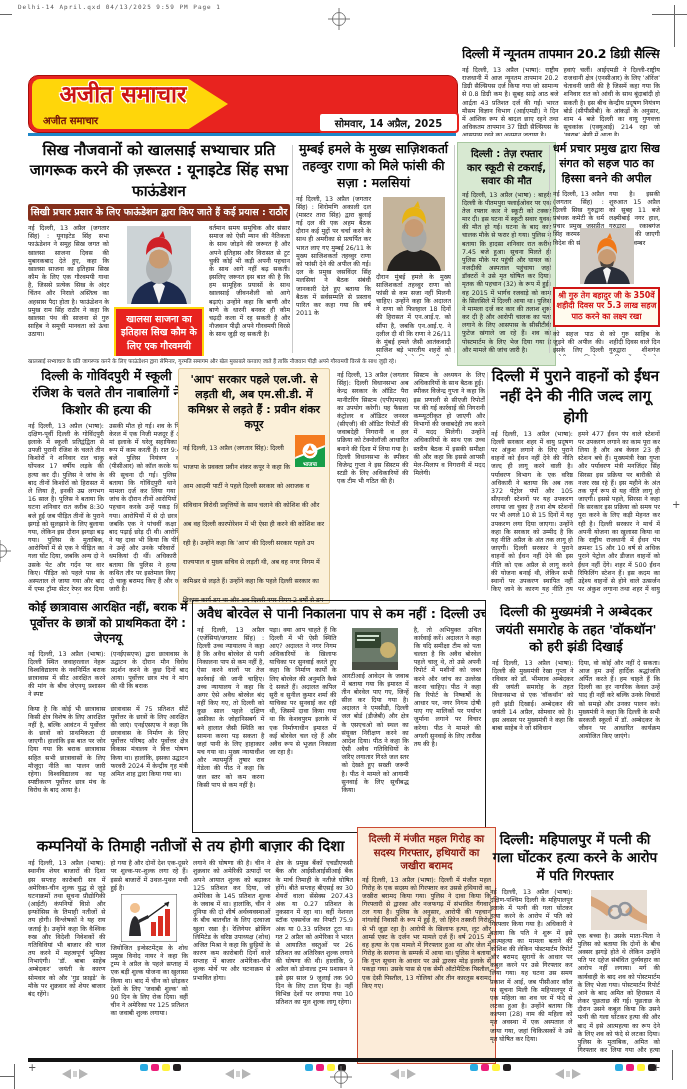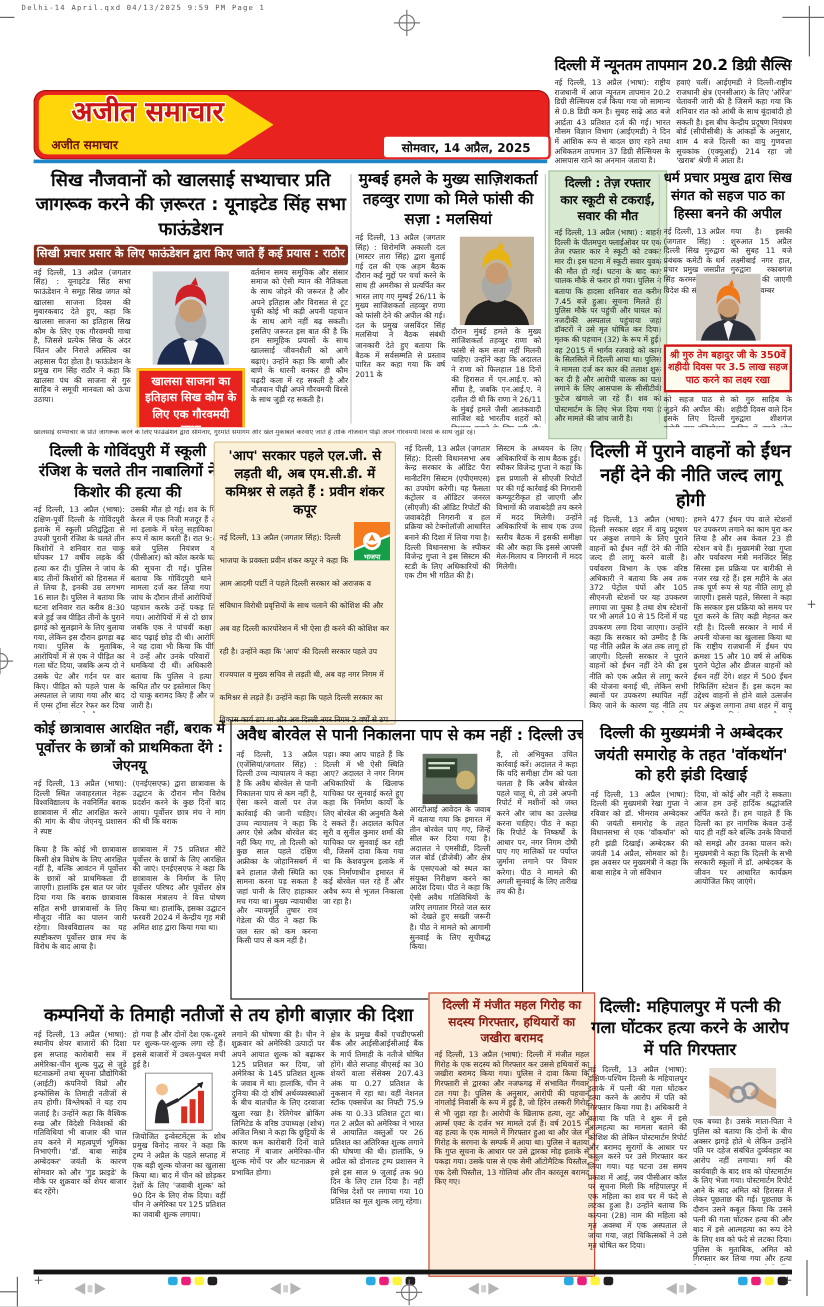--- a/index.html
+++ b/index.html
@@ -161,21 +161,21 @@
       <svg viewBox="0 0 54 56" width="54" height="56">
           <rect width="54" height="56" fill="#cfc9c2"></rect>
           <path d="M4 56 Q7 40 27 38 Q47 40 50 56 Z" fill="#2a2f3a"></path>
           <path d="M23 42 L27 39 L31 42 L27 56 Z" fill="#f4f4f4"></path>
           <ellipse cx="27" cy="30" rx="9" ry="9" fill="#c99b72"></ellipse>
           <path d="M17 26 Q17 11 27 10 Q37 11 37 26 Q32 18 27 18 Q22 18 17 26 Z" fill="#f07818"></path>
           <path d="M27 10 L30 5 L32 11 Z" fill="#f07818"></path>
           <path d="M20 33 Q27 40 34 33 L33 38 Q27 41 21 38 Z" fill="#4c4540"></path>
         </svg>
     </div>
-    <div class="rbox2">श्री गुरु तेग बहादुर जी के 350वें शहीदी दिवस पर 3.5 लाख सहज पाठ करने का लक्ष्य रखा</div>
+    <div class="rbox2">श्री गुरु तेग बहादुर जी के 350वें शहीदी दिवस पर 5.3 लाख सहज पाठ करने का लक्ष्य रखा</div>
     <div class="cols" style="height:34px">
       <div class="col body">को सहज पाठ से जुड़ने की अपील की। इसके लिए दिल्ली कमेटी द्वारा रजिस्ट्रेशन के लिए एक नम्बर जारी किया गया है। कमेटी के कार्यालय से भी जुड़ा जा सकता है।</div>
       <div class="col body">को गुरु साहिब के शहीदी दिवस वाले दिन गुरुद्वारा शीशगंज साहिब में इकट्ठे भोग डालकर समाप्ति होगी। जिन घरों में श्री गुरु ग्रंथ साहिब जी विराजमान हैं, वह घरों में सहज पाठ कर सकते हैं।</div>
     </div>
   </section>
 
   <div class="strap body">खालसाई सभ्याचार के प्रति जागरूक करने के लिए फाऊंडेशन द्वारा सेमिनार, गुरमति समागम और खेल मुकाबले करवाए जाते हैं ताकि नौजवान पीढ़ी अपने गौरवमयी विरसे के साथ जुड़ी रहे।</div>
 
   <section class="art" style="left:28px;top:368px;width:157px;height:226px">
     <h2 class="hl" style="font-size:12.5px">दिल्ली के गोविंदपुरी में स्कूली रंजिश के चलते तीन नाबालिगों ने किशोर की हत्या की</h2>

